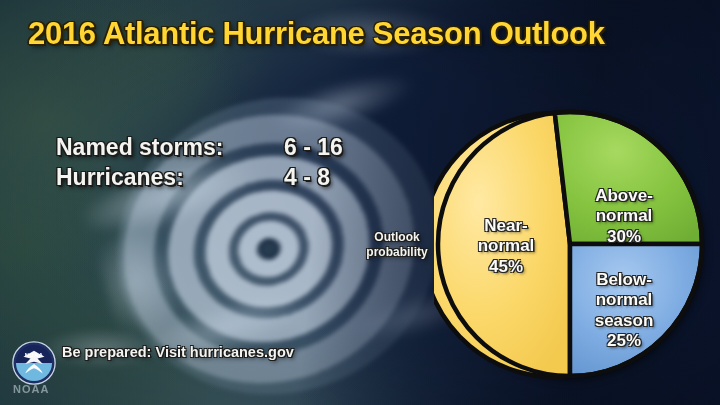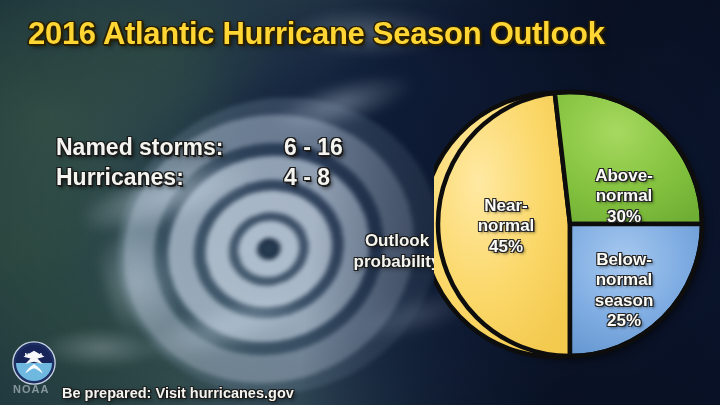--- a/index.html
+++ b/index.html
@@ -112,42 +112,41 @@
   }
   .stat-label { width: 228px; margin-top: 44px; }
   .stat-value { }
 
   .outlook-caption {
     position: absolute;
     left: 332px;
     top: 230px;
     width: 130px;
     text-align: center;
-    font-size: 17px;
+    font-size: 12px;
     font-weight: bold;
     line-height: 1.25;
     color: #f4f4f0;
     text-shadow:
       1.4px 1.4px 0 #1c1c1c, -1px -1px 0 #1c1c1c, 1px -1px 0 #1c1c1c,
       -1px 1px 0 #1c1c1c, 2px 2px 4px rgba(0,0,0,.7);
   }
 
   .footer {
     position: absolute;
     left: 62px;
     top: 341px;
     font-size: 14.5px;
     font-weight: bold;
     line-height: 1.55;
     color: #f4f4f0;
     text-shadow:
       1.3px 1.3px 0 #1c1c1c, -.9px -.9px 0 #1c1c1c, .9px -.9px 0 #1c1c1c,
       -.9px .9px 0 #1c1c1c, 2px 2px 4px rgba(0,0,0,.7);
     white-space: nowrap;
-    margin-top: 41px;
   }
 
   
   .noaa-logo {
     position: absolute;
     left: 12px;
     top: 341px;
     width: 44px;
     height: 44px;
   }
@@ -158,21 +157,21 @@
     font-size: 11px;
     font-weight: bold;
     letter-spacing: 1px;
     color: rgba(214,222,232,.55);
   }
 
   
   .pie-wrap {
     position: absolute;
     left: 434px;
-    top: 88px;
+    top: 108px;
     width: 272px;
     height: 272px;
   }
   .pie-shadow {
     position: absolute;
     left: 6px; top: 8px;
     width: 264px; height: 264px;
     border-radius: 50%;
     background: rgba(0,0,0,.55);
     filter: blur(4px);

